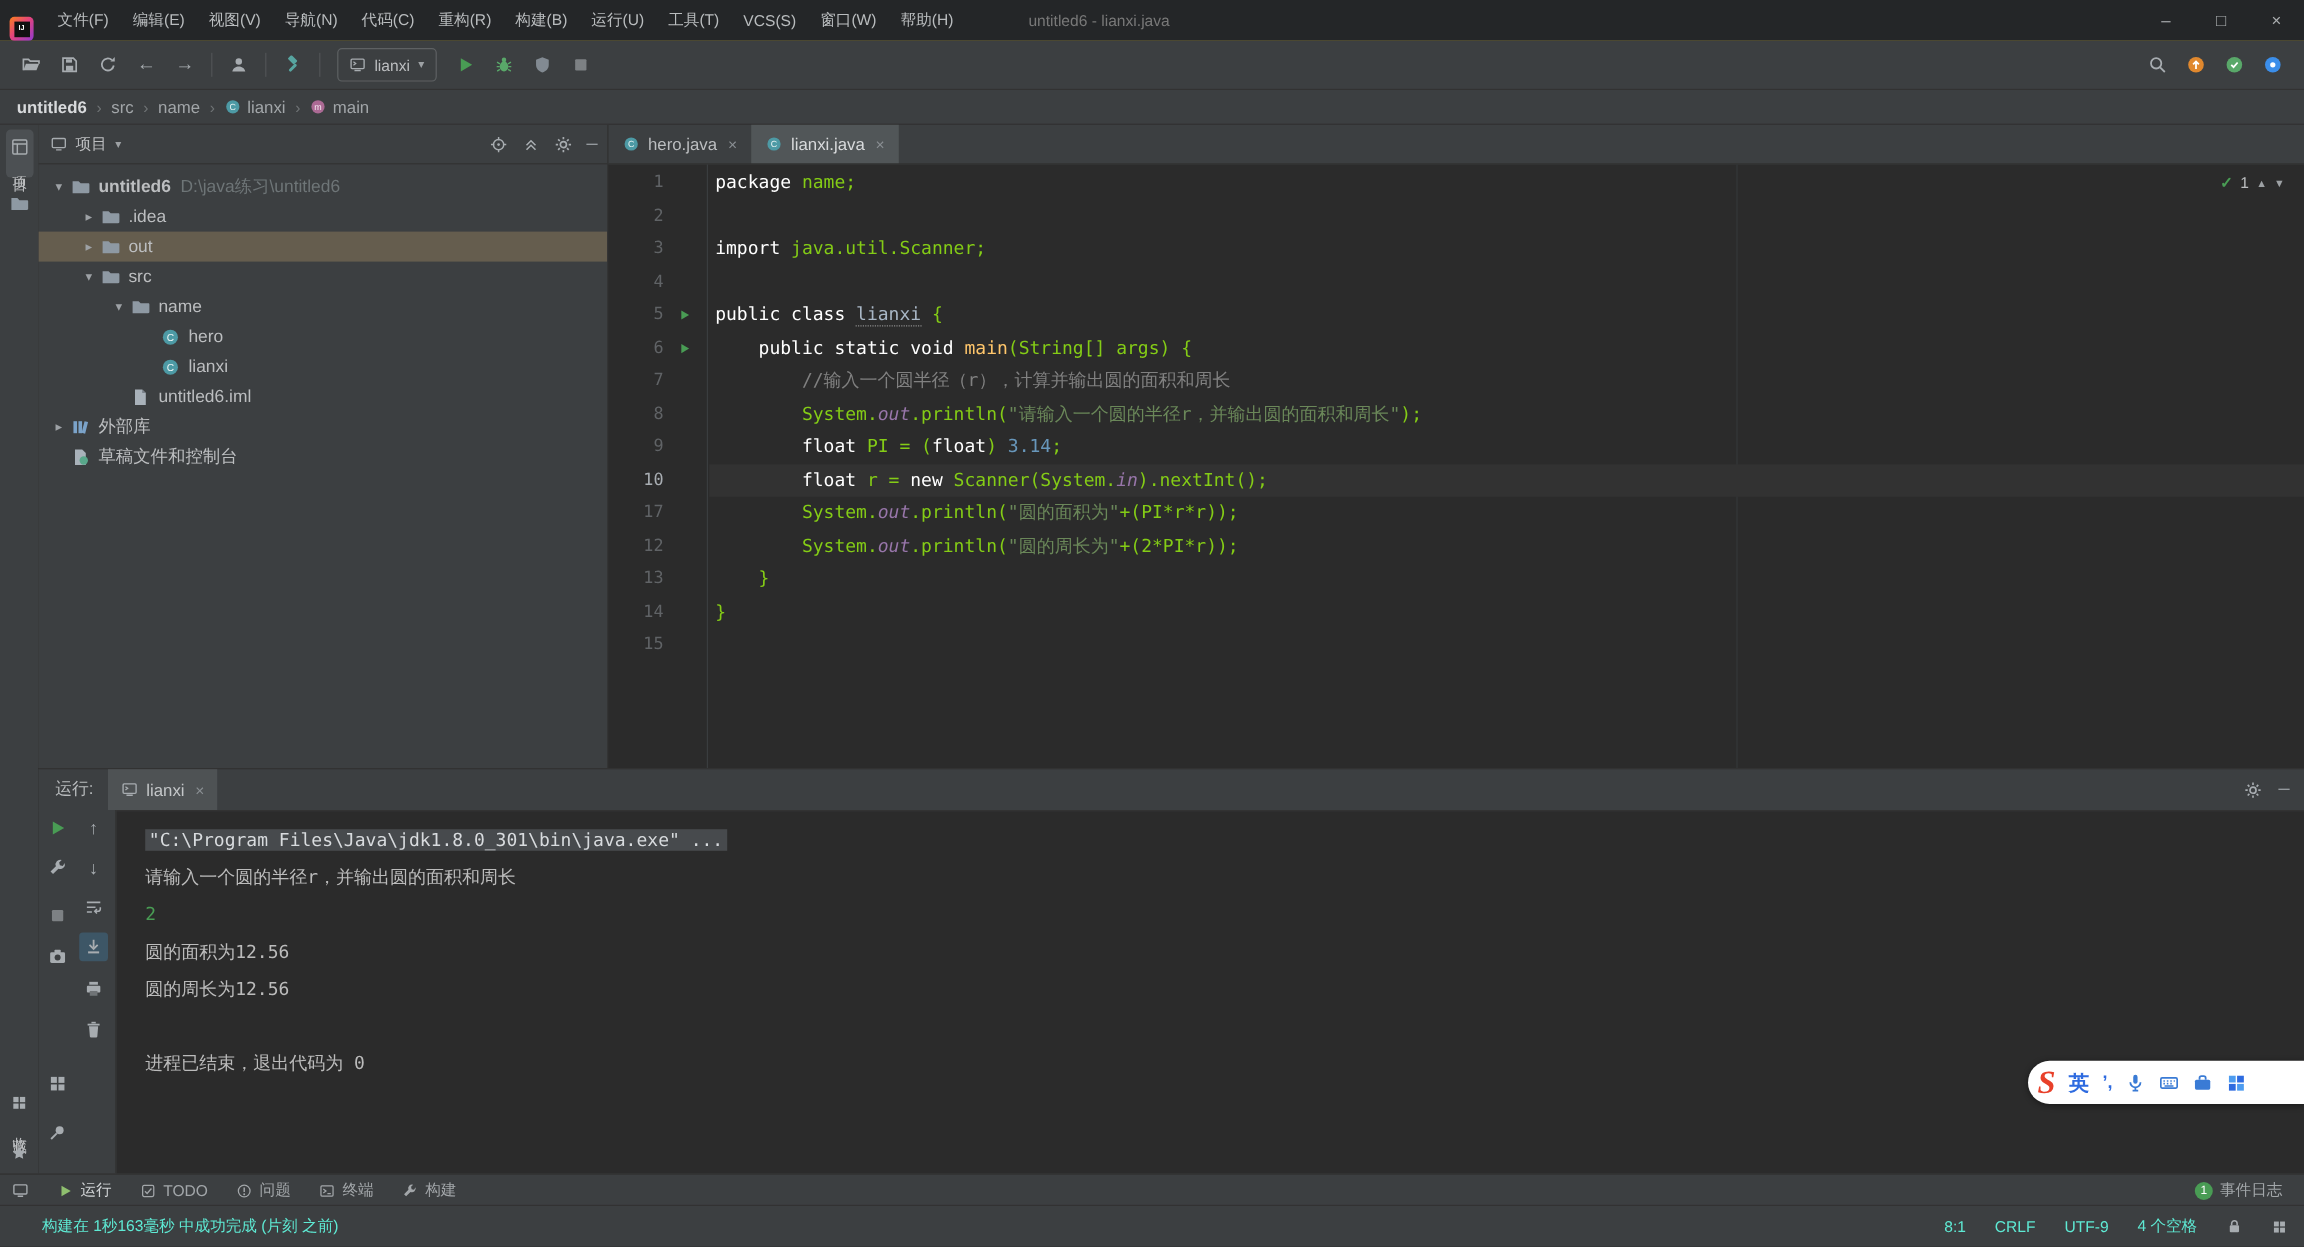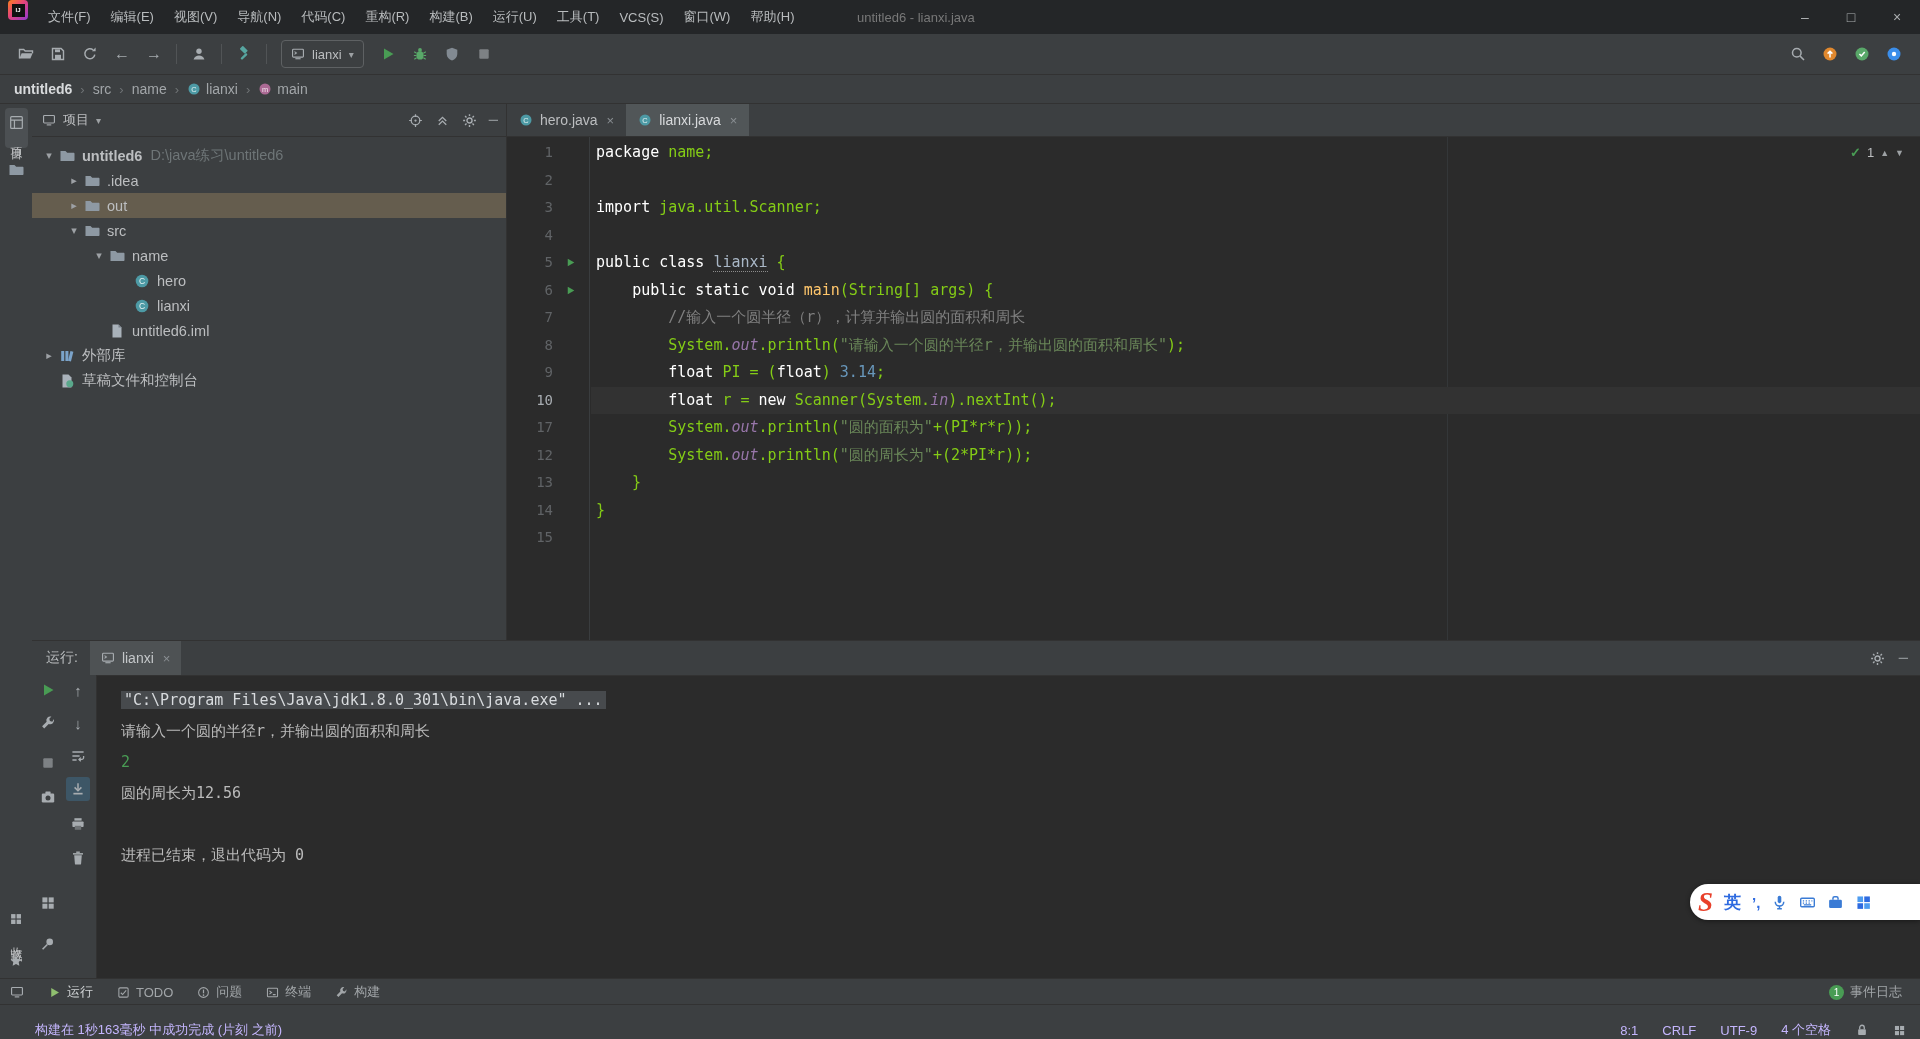--- a/index.html
+++ b/index.html
@@ -4,21 +4,21 @@
 <style>
   html,body{margin:0;padding:0;background:#2B2B2B}
   body{width:1920px;height:1039px;position:relative;overflow:hidden;
        font-family:"Liberation Sans",sans-serif;color:#BBBBBB;font-size:13px}
   .spacer{flex:1}
   .ic{display:inline-flex;align-items:center;justify-content:center;line-height:0}
   .ic svg{display:block}
 
   
   .titlebar{position:absolute;top:0;left:0;right:0;height:34px;background:#242628;
-            display:flex;align-items:flex-start;border-bottom:3px solid #fde047}
+            display:flex;align-items:flex-end;border-bottom:3px solid #fde047}
   .logo{width:20px;height:20px;margin:0 10px 0 8px;border-radius:4px;
         background:linear-gradient(135deg,#FC801D,#E4447C 45%,#9039D0);
         display:flex;align-items:center;justify-content:center}
   .logo i{width:13px;height:13px;background:#111;display:flex;align-items:center;justify-content:center;
           font-style:normal;font-size:6px;font-weight:bold;color:#fff}
   .menus{display:flex;align-items:center;height:100%}
   .menu-item{padding:0 10px;height:100%;display:flex;align-items:center;color:#B9BCBE;font-size:13px;cursor:default}
   .win-title{position:absolute;left:857px;top:0;height:34px;display:flex;align-items:center;
              color:#787878;font-size:13px}
   .win-controls{margin-left:auto;display:flex;height:100%}
@@ -120,21 +120,21 @@
   
   .bottombar{position:absolute;left:0;right:0;bottom:34px;height:26px;background:#3C3F41;border-top:1px solid #323232;
              display:flex;align-items:center;padding:0 10px;font-size:13px;color:#A2A6A9}
   .bb-item{display:flex;align-items:center;gap:6px;margin-left:24px}
   .bb-item.active{color:#D0D3D5}
   .bb-switcher{color:#A7ACB0}
   .event{display:flex;align-items:center;gap:6px;margin-right:8px}
   .badge{width:15px;height:15px;border-radius:50%;background:#499C54;color:#fff;font-size:10px;
          display:flex;align-items:center;justify-content:center}
   .statusbar{position:absolute;left:0;right:0;bottom:0;height:34px;background:#3C3F41;border-top:1px solid #323232;
-             display:flex;align-items:flex-end;padding:0 14px 0 35px;font-size:13px;color:#c4b5fd}
+             display:flex;align-items:center;padding:0 14px 0 35px;font-size:13px;color:#5eead4}
   .sb-items{display:flex;align-items:center;gap:24px;margin-left:auto}
   .sb-ic{color:#A7ACB0}
 
   
   .ime{position:absolute;right:0;top:884px;height:36px;width:222px;background:#FFFFFF;
        border-radius:19px 0 0 19px;display:flex;align-items:center;gap:11px;padding-left:8px;
        box-shadow:0 1px 5px rgba(0,0,0,.45);z-index:50}
   .ime-logo{font-family:"Liberation Serif",serif;font-style:italic;font-weight:900;font-size:27px;color:#E8402A}
   .ime-mode{color:#2E6BE0;font-weight:bold;font-size:17px}
   .ime-punct{color:#2E6BE0;font-weight:bold;font-size:15px}
@@ -712,20 +712,21 @@
           <path d="M4.2 5.2h7.6l-.7 8.5a1 1 0 0 1-1 .9H5.9a1 1 0 0 1-1-.9z" fill="currentColor"></path>
           <rect x="3" y="3.1" width="10" height="1.5" fill="currentColor"></rect>
           <rect x="6.2" y="1.5" width="3.6" height="1.4" fill="currentColor"></rect>
         </svg>
       </div>
     </div>
   <div class="console" id="console">
       <div class="cline"><span class="sel-span">"C:\Program Files\Java\jdk1.8.0_301\bin\java.exe" ...</span></div>
       <div class="cline">请输入一个圆的半径r，并输出圆的面积和周长</div>
       <div class="cline stdin">2</div>
+      <div class="cline">圆的面积为12.56</div>
       <div class="cline">圆的周长为12.56</div>
       <div class="cline">&nbsp;</div>
       <div class="cline">进程已结束，退出代码为 0</div>
     </div>
 </div>
 
 <div class="bottombar" id="bottombar">
     <span class="ic bb-switcher" style="color: rgb(167, 172, 176);">
       <svg viewBox="0 0 16 16" width="14" height="14">
         <rect x="1.8" y="2.8" width="12.4" height="8.6" rx="1" fill="none" stroke="currentColor" stroke-width="1.3"></rect>

